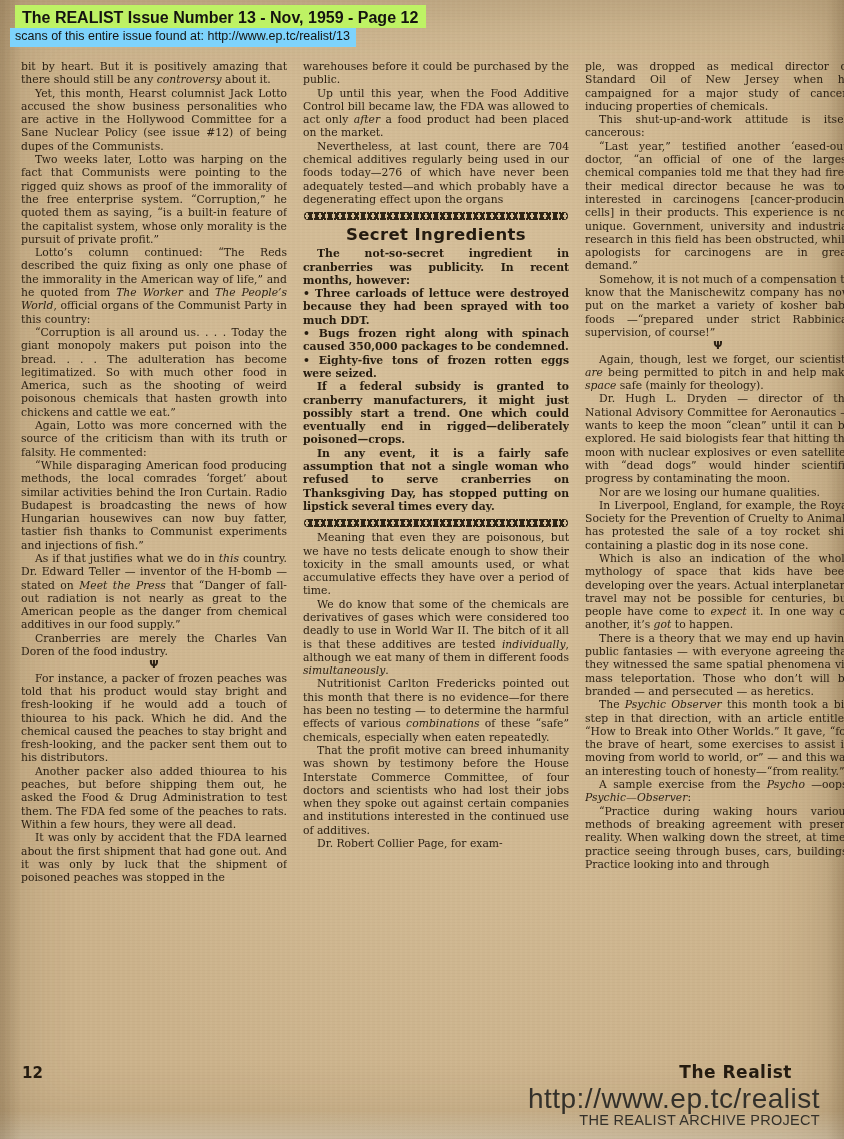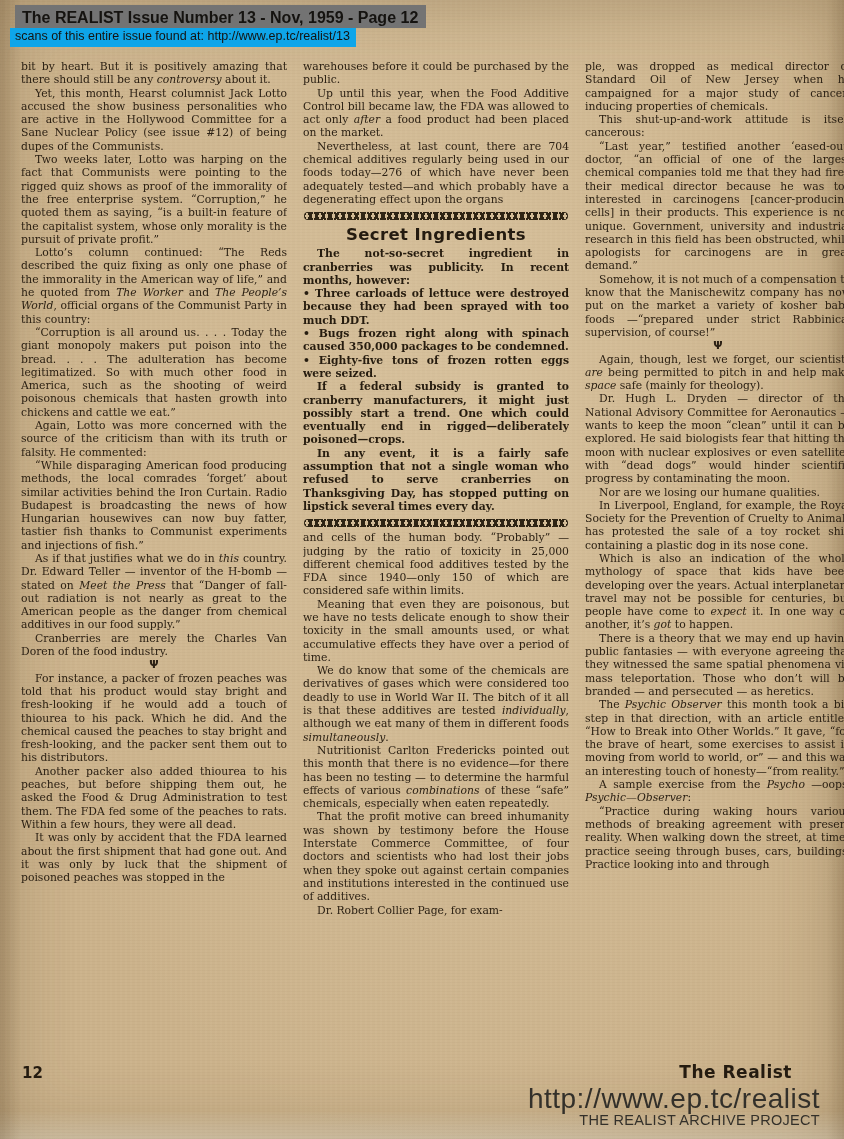--- a/index.html
+++ b/index.html
@@ -11,24 +11,24 @@
       repeating-linear-gradient(0deg, rgba(110,85,50,0.045) 0 1px, rgba(0,0,0,0) 1px 3px),
       repeating-linear-gradient(90deg, rgba(255,240,210,0.04) 0 2px, rgba(0,0,0,0) 2px 5px),
       linear-gradient(90deg, rgba(95,70,40,0.22), rgba(0,0,0,0) 2.5%),
       linear-gradient(270deg, rgba(95,70,40,0.18), rgba(0,0,0,0) 2%),
       linear-gradient(0deg, rgba(238,230,210,0.55), rgba(0,0,0,0) 2.5%);
   }
   .vignette{position:absolute;inset:0;pointer-events:none;
     box-shadow:inset 0 0 70px rgba(80,60,30,0.30);}
   
   .scan-header{position:absolute;top:5px;left:10px;z-index:3;}
-  .hl1{display:table;background:#737373;color:#151310;
+  .hl1{display:table;background:#bef264;color:#151310;
     font-family:"Liberation Sans",sans-serif;font-weight:bold;font-size:16px;line-height:19px;
     padding:3px 8px 1px 7px;margin-left:5px;}
-  .hl2{display:table;background:#0ea5e9;color:#151310;
+  .hl2{display:table;background:#7dd3fc;color:#151310;
     font-family:"Liberation Sans",sans-serif;font-size:12.5px;line-height:15px;
     padding:1px 6px 3px 5px;}
   
   .cols{position:absolute;top:60px;left:21px;display:flex;gap:16px;z-index:2;}
   .col{width:266px;height:1004px;overflow:hidden;text-align:justify;
     color:#2c2114;font-family:"DejaVu Serif","Liberation Serif",serif;
     font-size:10.8px;line-height:13.3px;}
   .para{margin:0;text-indent:14px;}
   .para.noind{text-indent:0;}
   .para.bd{font-weight:bold;color:#261c0f;}
@@ -83,21 +83,20 @@
       <p class="para"><span>Nevertheless, at last count, there are 704 chemical additives regularly being used in our foods today—276 of which have never been adequately tested—and which probably have a degenerating effect upon the organs</span></p>
       <div class="rope"></div>
       <div class="secret-h">Secret Ingredients</div>
       <p class="para bd"><span>The not-so-secret ingredient in cranberries was publicity. In recent months, however:</span></p>
       <p class="para noind bd"><span class="bu">•  </span><span>Three carloads of lettuce were destroyed because they had been sprayed with too much DDT.</span></p>
       <p class="para noind bd"><span class="bu">•  </span><span>Bugs frozen right along with spinach caused 350,000 packages to be condemned.</span></p>
       <p class="para noind bd"><span class="bu">•  </span><span>Eighty-five tons of frozen rotten eggs were seized.</span></p>
       <p class="para bd"><span>If a federal subsidy is granted to cranberry manufacturers, it might just possibly start a trend. One which could eventually end in rigged—deliberately poisoned—crops.</span></p>
       <p class="para bd"><span>In any event, it is a fairly safe assumption that not a single woman who refused to serve cranberries on Thanksgiving Day, has stopped putting on lipstick several times every day.</span></p>
       <div class="rope"></div>
-      <p class="para noind"><span>and cells of the human body. “Probably” — judging by the ratio of toxicity in 25,000 different chemical food additives tested by the FDA since 1940—only 150 of which are considered safe within limits.</span></p>
       <p class="para"><span>Meaning that even they are poisonous, but we have no tests delicate enough to show their toxicity in the small amounts used, or what accumulative effects they have over a period of time.</span></p>
       <p class="para"><span>We do know that some of the chemicals are derivatives of gases which were considered too deadly to use in World War II. The bitch of it all is that these additives are tested </span><em>individually</em><span>, although we eat many of them in different foods </span><em>simultaneously</em><span>.</span></p>
       <p class="para"><span>Nutritionist Carlton Fredericks pointed out this month that there is no evidence—for there has been no testing — to determine the harmful effects of various </span><em>combinations</em><span> of these “safe” chemicals, especially when eaten repeatedly.</span></p>
       <p class="para"><span>That the profit motive can breed inhumanity was shown by testimony before the House Interstate Commerce Committee, of four doctors and scientists who had lost their jobs when they spoke out against certain companies and institutions interested in the continued use of additives.</span></p>
       <p class="para"><span>Dr. Robert Collier Page, for exam-</span></p>
     </div>
   <div class="col">
       <p class="para noind"><span>ple, was dropped as medical director of Standard Oil of New Jersey when he campaigned for a major study of cancer-inducing properties of chemicals.</span></p>
       <p class="para"><span>This shut-up-and-work attitude is itself cancerous:</span></p>
       <p class="para"><span>“Last year,” testified another ‘eased-out’ doctor, “an official of one of the largest chemical companies told me that they had fired their medical director because he was too interested in carcinogens [cancer-producing cells] in their products. This experience is not unique. Government, university and industrial research in this field has been obstructed, while apologists for carcinogens are in great demand.”</span></p>

